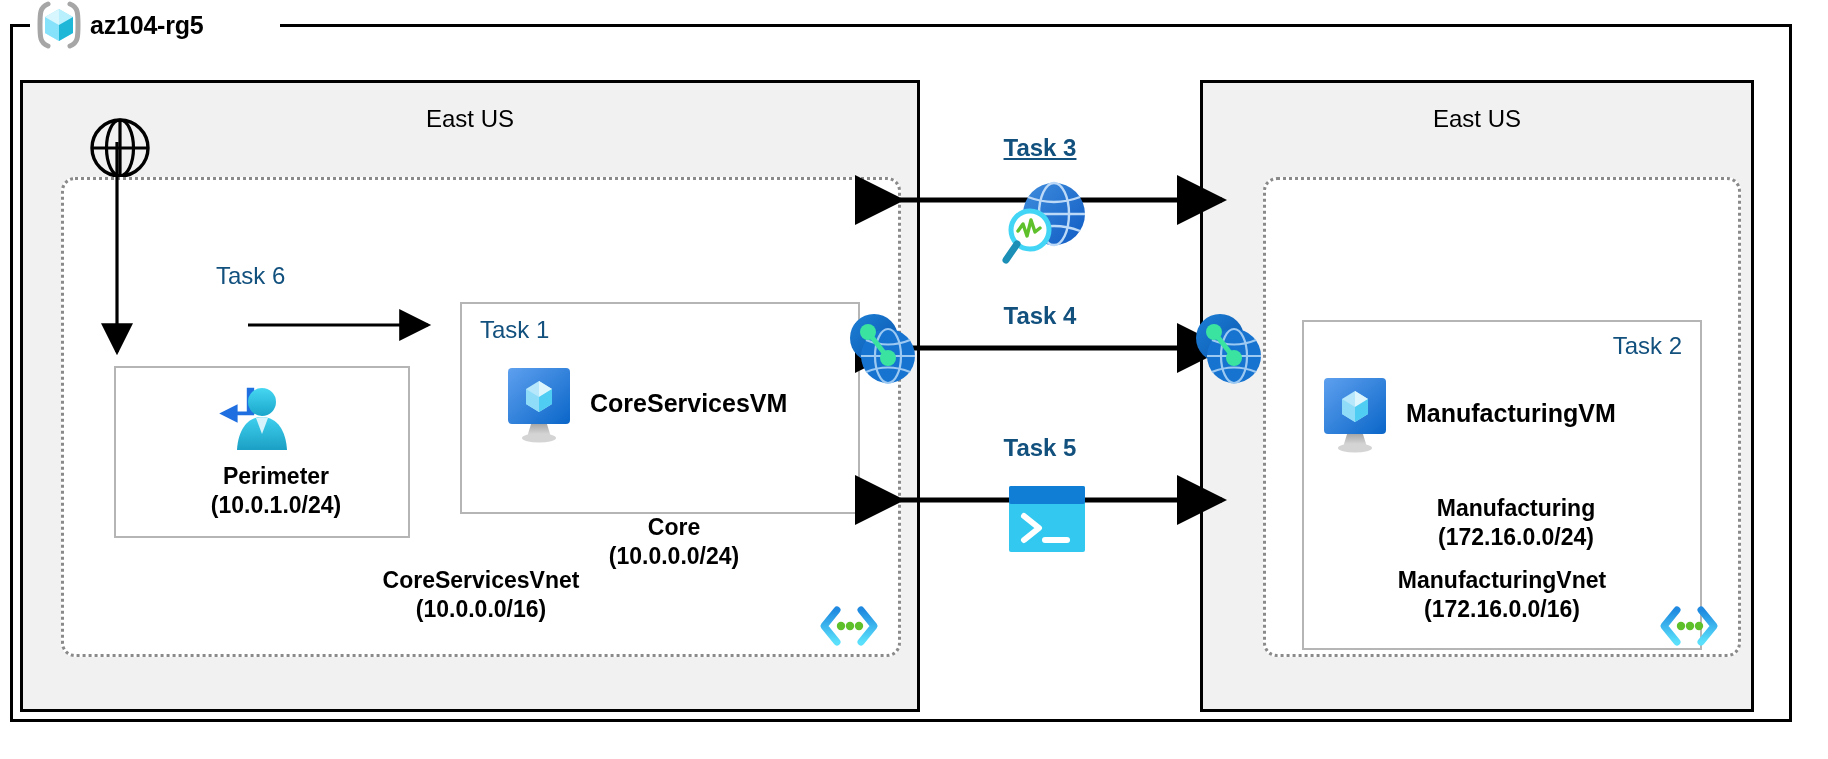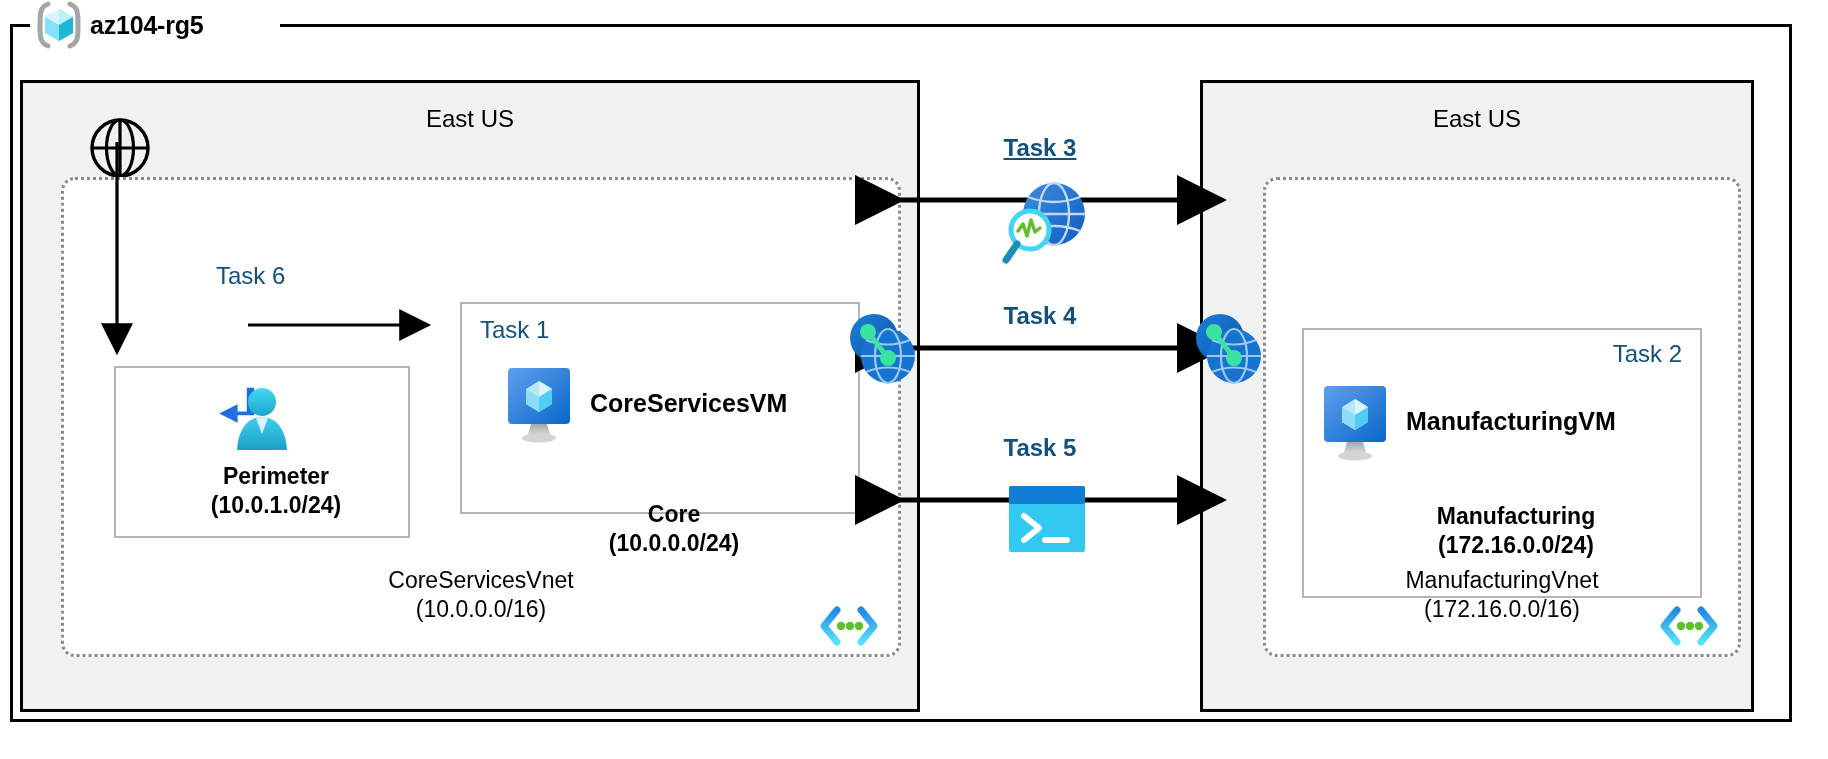--- a/index.html
+++ b/index.html
@@ -30,35 +30,35 @@
 
   #region-left{left:20px;top:80px;width:900px;height:632px;}
   #region-right{left:1200px;top:80px;width:554px;height:632px;}
 
   
   .vnet{position:absolute;background:#ffffff;border:3px dotted #8a8a8a;
         border-radius:14px;box-sizing:border-box;}
   #vnet-core{left:38px;top:94px;width:840px;height:480px;}
   #vnet-mfg{left:60px;top:94px;width:478px;height:480px;}
   .vnet-label{position:absolute;left:0;right:0;text-align:center;
-              font-size:23px;font-weight:normal;color:#000;line-height:1.26;}
+              font-size:23px;font-weight:bold;color:#000;line-height:1.26;}
   #vnet-core .vnet-label{top:386px;}
   #vnet-mfg  .vnet-label{top:386px;}
 
   
   .subnet-glyph{position:absolute;width:58px;height:40px;}
   #vnet-core .subnet-glyph{right:20px;bottom:8px;}
   #vnet-mfg  .subnet-glyph{right:20px;bottom:8px;}
 
   
   .subnet{position:absolute;background:#ffffff;border:2px solid #b5b5b5;
           box-sizing:border-box;}
   #subnet-perimeter{left:50px;top:186px;width:296px;height:172px;}
   #subnet-core{left:396px;top:122px;width:400px;height:212px;}
-  #subnet-mfg{left:36px;top:148px;width:400px;height:270px;}
+  #subnet-mfg{left:36px;top:140px;width:400px;height:330px;}
 
   .task-tag{position:absolute;font-size:24px;font-weight:normal;color:#12507e;}
   .subnet-name{position:absolute;left:0;right:0;text-align:center;
                font-size:23px;font-weight:bold;color:#000;line-height:1.26;padding-left:28px;}
 
   
   .vm-row{position:absolute;display:flex;align-items:center;gap:18px;}
   .vm-name{font-size:25px;font-weight:bold;color:#000;white-space:nowrap;}
 
   
@@ -162,21 +162,21 @@
               <rect x="6" y="2" width="62" height="56" rx="4" fill="url(#vmg1)"></rect>
               <polygon points="37,15 50,23 50,38 37,46 24,38 24,23" fill="#b6e7fb"></polygon>
               <polygon points="37,15 50,23 37,31" fill="#ddf6fe"></polygon>
               <polygon points="37,31 50,23 50,38 37,46" fill="#4fcdf3"></polygon>
               <polygon points="37,31 24,23 24,38 37,46" fill="#8fdcf8"></polygon>
             </svg>
           </div>
           <div class="vm-name">CoreServicesVM</div>
         </div>
 
-        <div class="subnet-name" style="top:196px;">
+        <div class="subnet-name" style="top:209px;">
           <span>Core</span><br>
           <span>(10.0.0.0/24)</span>
         </div>
       </div>
 
       <div class="vnet-label">
         <span>CoreServicesVnet</span><br>
         <span>(10.0.0.0/16)</span>
       </div>
 

